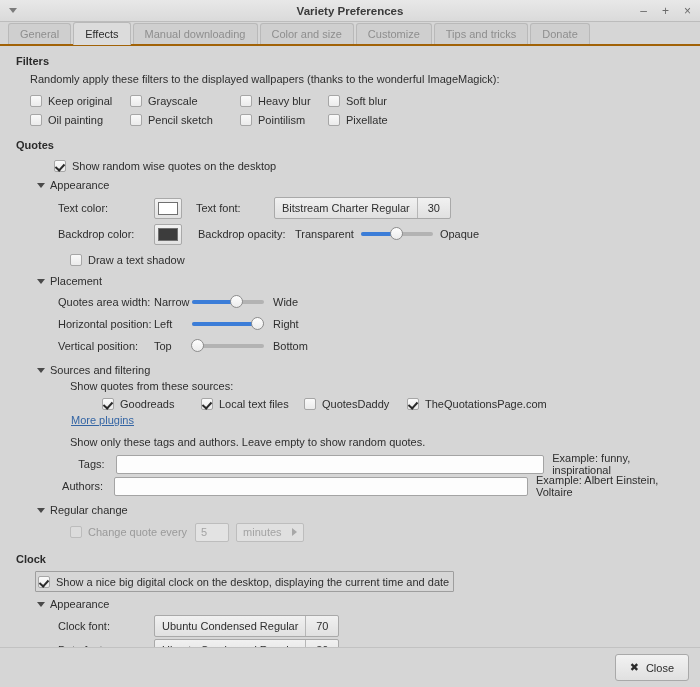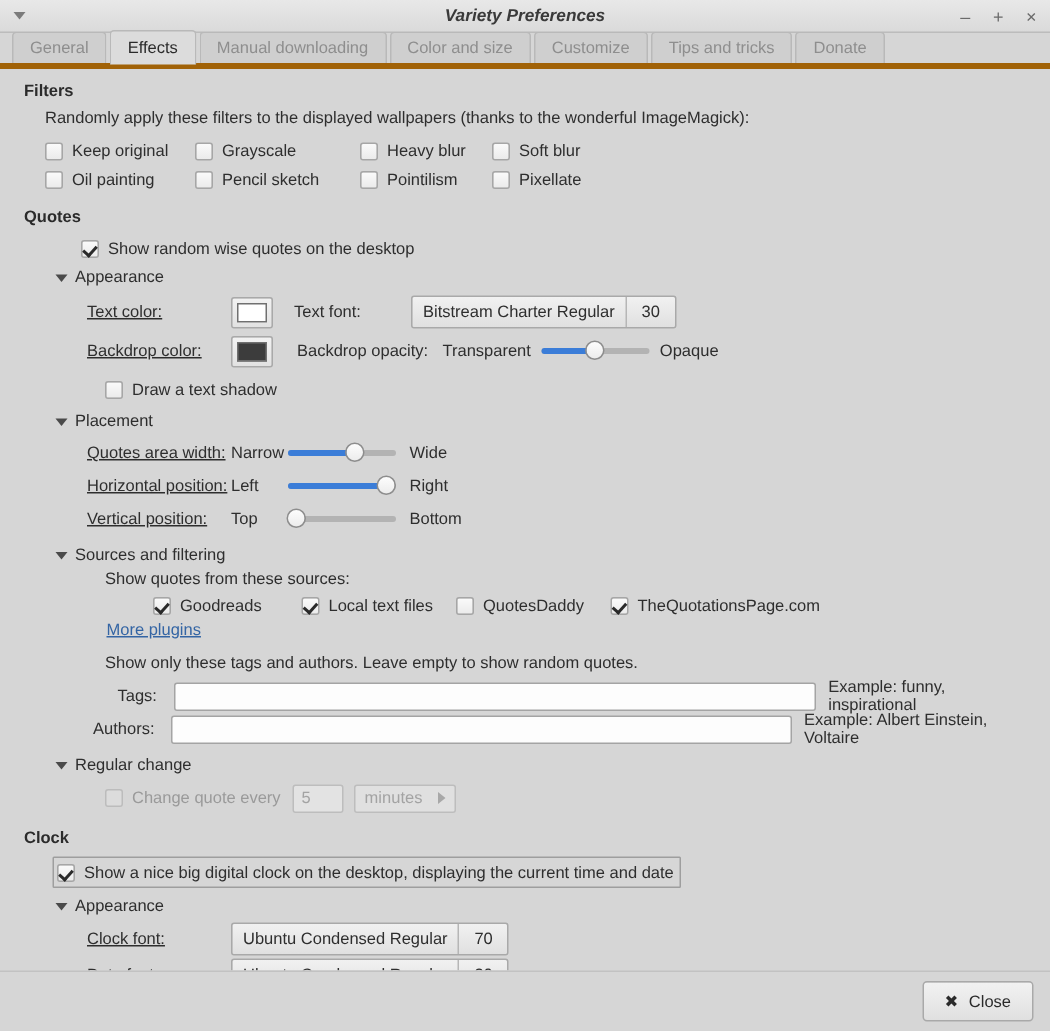--- a/index.html
+++ b/index.html
@@ -35,38 +35,37 @@
   .tb-menu .tri {
     width: 0; height: 0;
     border-left: 4px solid transparent;
     border-right: 4px solid transparent;
     border-top: 5px solid #7b7b7b;
   }
   .tb-title {
     position: absolute; left: 0; right: 0; text-align: center;
     font-size: 11.5px; font-weight: bold; color: #3a3a3a;
     pointer-events: none;
-    font-style: italic;
   }
   .tb-controls {
     margin-left: auto; display: flex; align-items: center;
     padding-right: 7px; gap: 11px;
   }
   .tb-btn {
     width: 11px; height: 13px;
     display: flex; align-items: center; justify-content: center;
     color: #6a6a6a; font-size: 12px; line-height: 1;
   }
   
   .tabbar {
     flex: none; height: 24px;
     display: flex; align-items: flex-end;
     padding-left: 8px;
     background: #d6d6d6;
-    border-bottom: 4px solid #a16207;
+    border-bottom: 2px solid #a16207;
     position: relative;
     box-sizing: border-box;
   }
   .tab {
     height: 21px;
     box-sizing: border-box;
     padding: 0 11px;
     display: flex; align-items: center;
     font-size: 11px;
     color: #8e8e8e;
@@ -205,21 +204,21 @@
   .slider .knob {
     position: absolute; top: 1px;
     width: 13px; height: 13px;
     margin-left: -7px;
     border-radius: 50%;
     background: linear-gradient(to bottom,#fdfdfd,#ececec);
     border: 1px solid #8d8d8d;
     box-sizing: border-box;
   }
   .lbl { font-size: 11px; color: #2e2e2e; }
-  .lblcol { width: 96px; flex: none; font-size: 11px; text-decoration: underline; }
+  .lblcol { width: 96px; flex: none; font-size: 11px; }
   
   .entry {
     height: 19px;
     background: #fdfdfd;
     border: 1px solid #a4a4a4;
     border-radius: 2px;
     box-sizing: border-box;
   }
   .spin {
     width: 34px; height: 19px;

